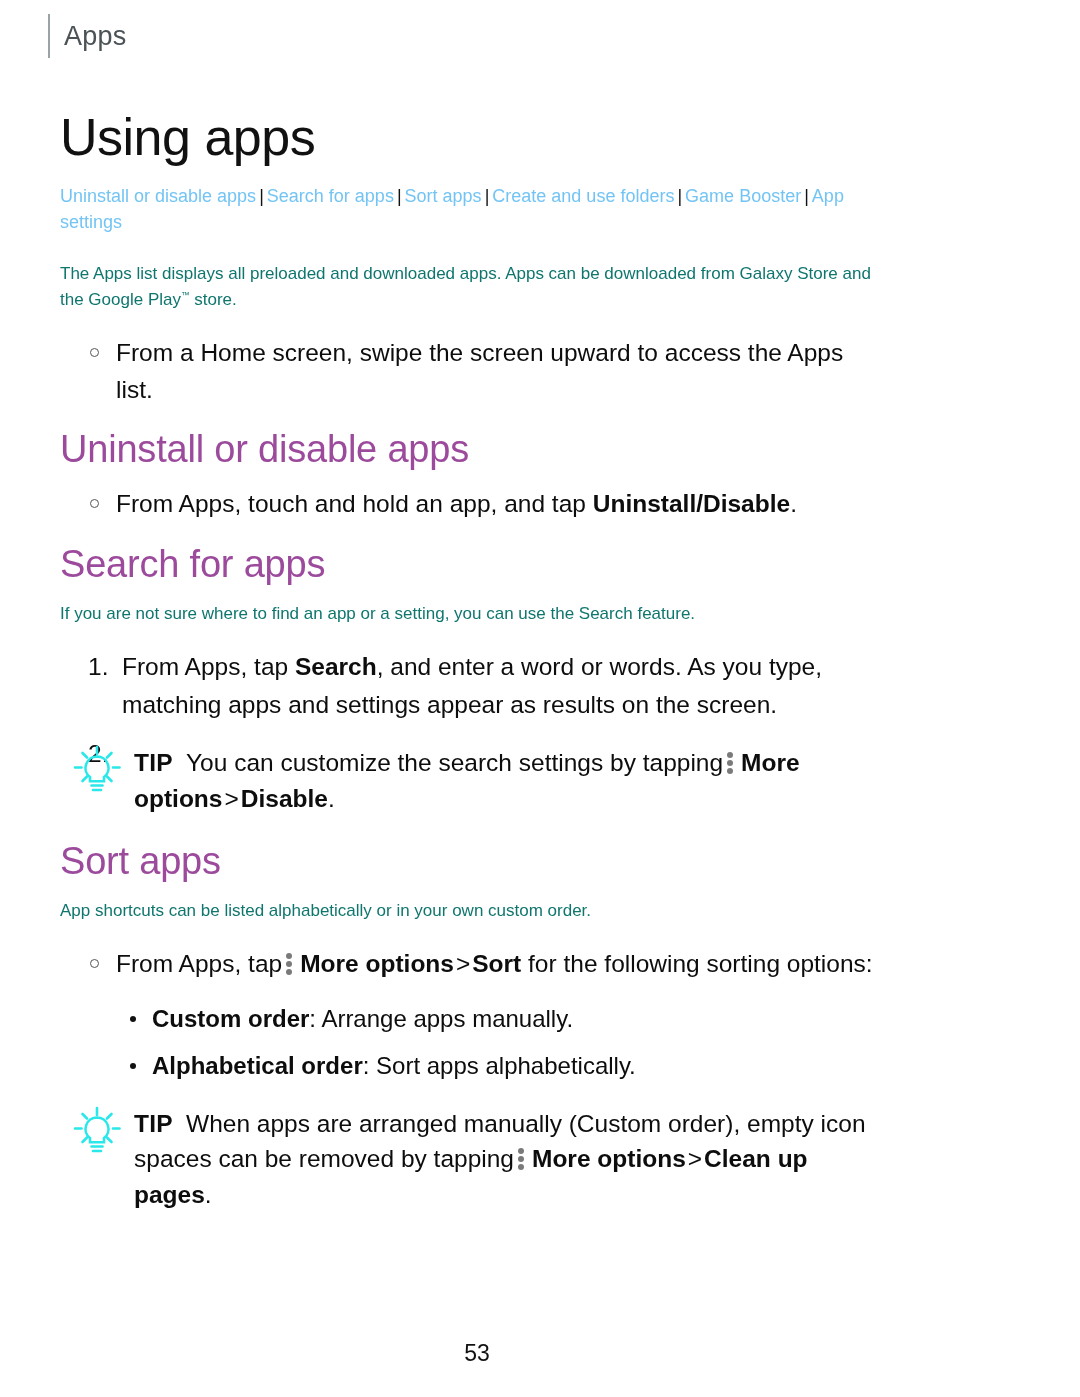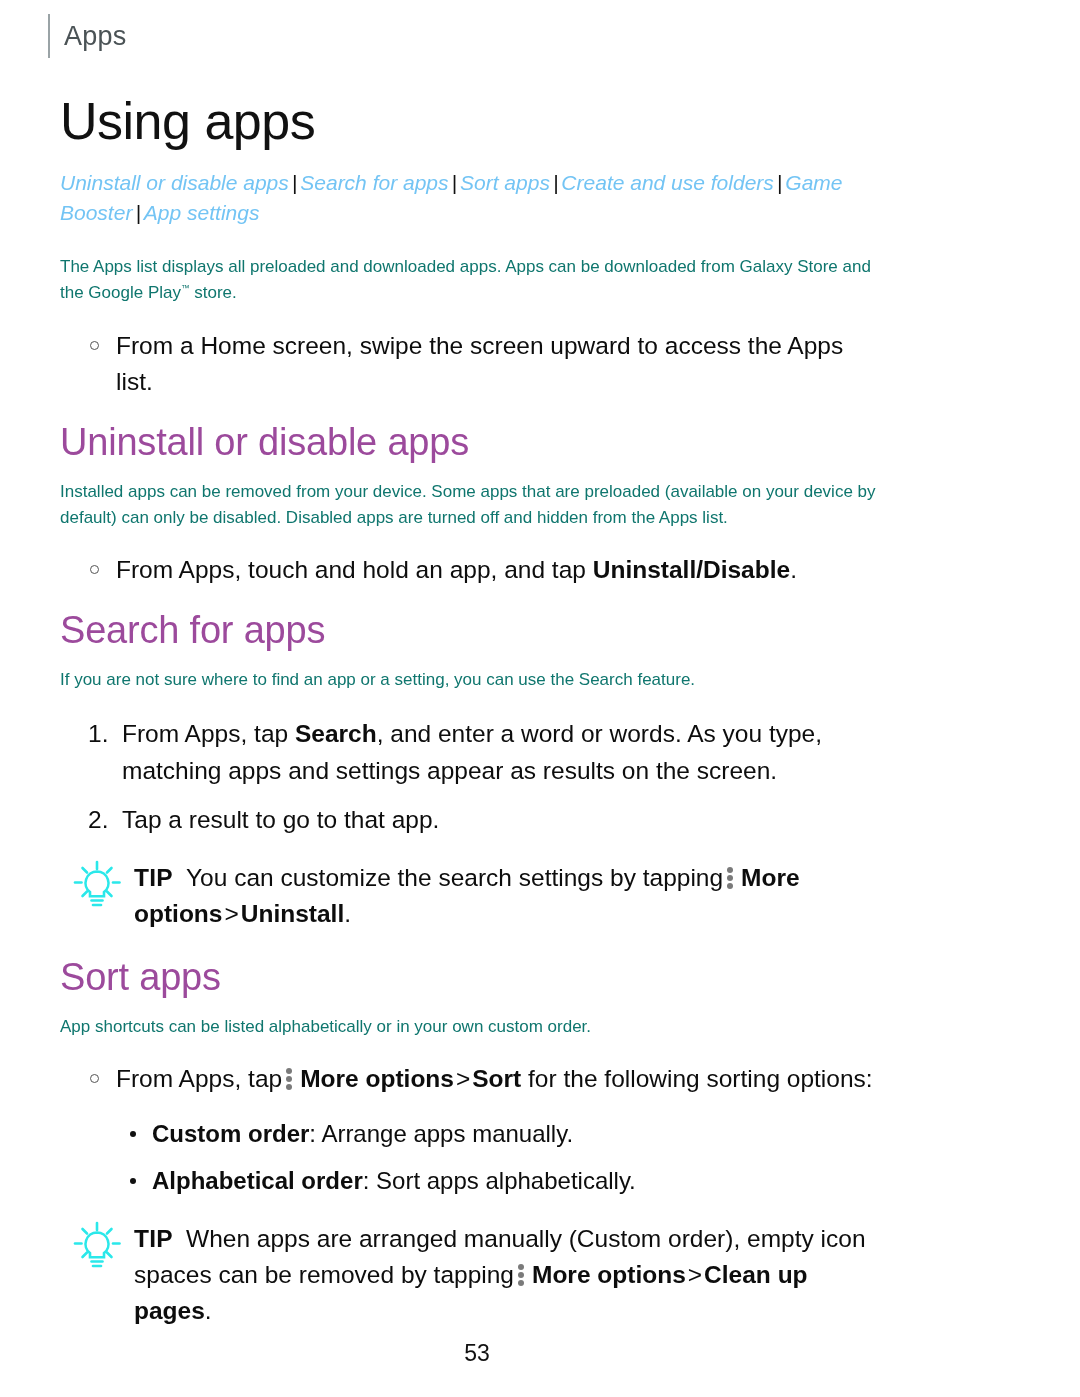--- a/index.html
+++ b/index.html
@@ -44,39 +44,38 @@
     color: #4b5356;
     letter-spacing: 0.2px;
     line-height: 1;
   }
 
   
   .content {
     position: absolute;
     left: 60px;
     right: 60px;
-    top: 92px;
+    top: 108px;
   }
 
   h1.page-title {
     font-size: 52px;
     font-weight: 400;
     letter-spacing: -0.5px;
     margin: 0 0 18px 0;
     line-height: 1.12;
     color: #111111;
   }
 
   .jumplinks {
-    font-size: 21px;
+    font-size: 18px;
     line-height: 1.42;
     color: #73c4f4;
     margin: 0 0 26px 0;
     max-width: 950px;
-    font-style: italic;
   }
   .jumplinks a {
     color: #73c4f4;
     text-decoration: none;
   }
   .jumplinks .sep {
     color: #111111;
     padding: 0 3px;
     font-weight: 400;
   }
@@ -247,61 +246,59 @@
     <p class="body"><span>The Apps list displays all preloaded and downloaded apps. Apps can be downloaded from Galaxy Store and the Google Play</span><sup class="tm">™</sup> <span>store.</span></p>
 
     <ul class="hollow">
       <li>
         <span class="hollow-bullet"></span>
         <span>From a Home screen, swipe the screen upward to access the Apps list.</span>
       </li>
     </ul>
 
     <h2 class="section-title">Uninstall or disable apps</h2>
-    <p class="body">Installed apps can be removed from your device. Some apps that are preloaded (available on your device by default) can only be disabled. Disabled apps are turned off and hidden from the Apps list.</p>
     <ul class="hollow">
       <li>
         <span class="hollow-bullet"></span>
         <span>From Apps, touch and hold an app, and tap</span>
         <b>Uninstall/Disable</b><span>.</span>
       </li>
     </ul>
 
     <h2 class="section-title">Search for apps</h2>
     <p class="body">If you are not sure where to find an app or a setting, you can use the Search feature.</p>
     <ol class="numbered">
       <li>
         <span class="step-num">1.</span>
         <span>From Apps, tap</span>
         <b>Search</b><span>, and enter a word or words. As you type, matching apps and settings appear as results on the screen.</span>
       </li>
       <li>
         <span class="step-num">2.</span>
-        <span>Tap a result to go to that app.</span>
       </li>
     </ol>
 
     <div class="tip">
       <span class="bulb">
         <svg viewBox="0 0 54 54" width="54" height="54" aria-hidden="true">
           <g stroke="#2ae8ea" stroke-width="2.6" fill="none" stroke-linecap="round">
             <line x1="27" y1="4" x2="27" y2="11"></line>
             <line x1="12.5" y1="10" x2="17" y2="14.5"></line>
             <line x1="41.5" y1="10" x2="37" y2="14.5"></line>
             <line x1="5" y1="24.5" x2="11.5" y2="24.5"></line>
             <line x1="43" y1="24.5" x2="49.5" y2="24.5"></line>
             <line x1="12.5" y1="38" x2="17" y2="33.5"></line>
             <line x1="41.5" y1="38" x2="37" y2="33.5"></line>
             <path d="M27 13.5 a11.5 11.5 0 0 0 -7 20.6 v4.2 h14 v-4.2 a11.5 11.5 0 0 0 -7 -20.6 z"></path>
             <line x1="21.5" y1="42.5" x2="32.5" y2="42.5"></line>
             <line x1="23" y1="47" x2="31" y2="47"></line>
           </g>
         </svg>
       </span>
-      <span class="tip-word">TIP</span><span>You can customize the search settings by tapping</span><span class="kebab"><i></i><i></i><i></i></span><b>More options</b><span class="gt">&gt;</span><b>Uninstall</b><span>.</span>
+      <span class="tip-word">TIP</span><span>You can customize the search settings by tapping</span><span class="kebab"><i></i><i></i><i></i></span><b>More options</b><span class="gt">&gt;</span><b>Disable</b><span>.</span>
     </div>
 
     <h2 class="section-title">Sort apps</h2>
     <p class="body">App shortcuts can be listed alphabetically or in your own custom order.</p>
     <ul class="hollow">
       <li>
         <span class="hollow-bullet"></span>
         <span>From Apps, tap</span><span class="kebab"><i></i><i></i><i></i></span><b>More options</b><span class="gt">&gt;</span><b>Sort</b> <span>for the following sorting options:</span>
       </li>
     </ul>

